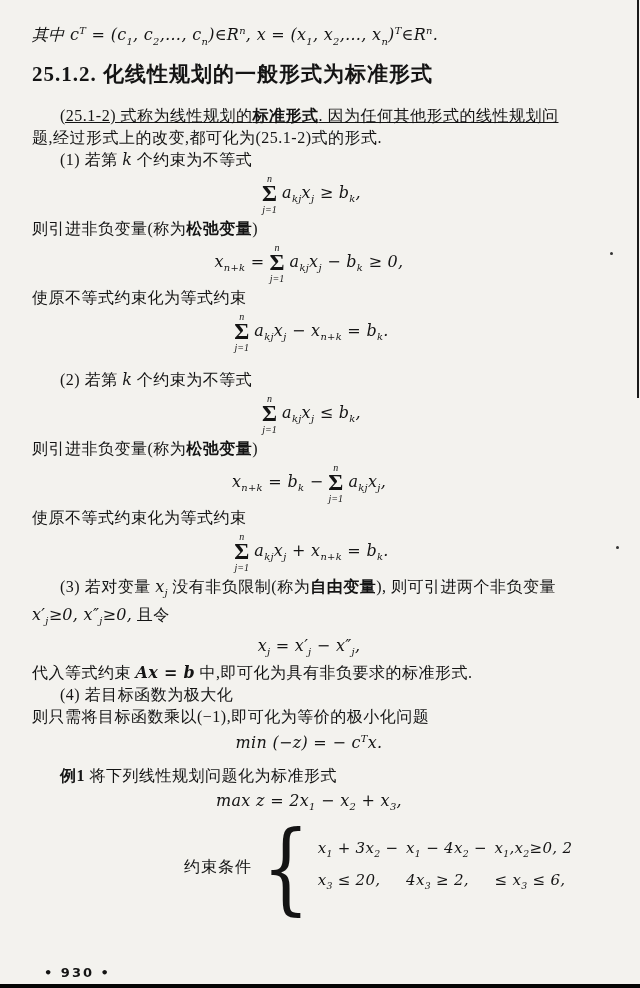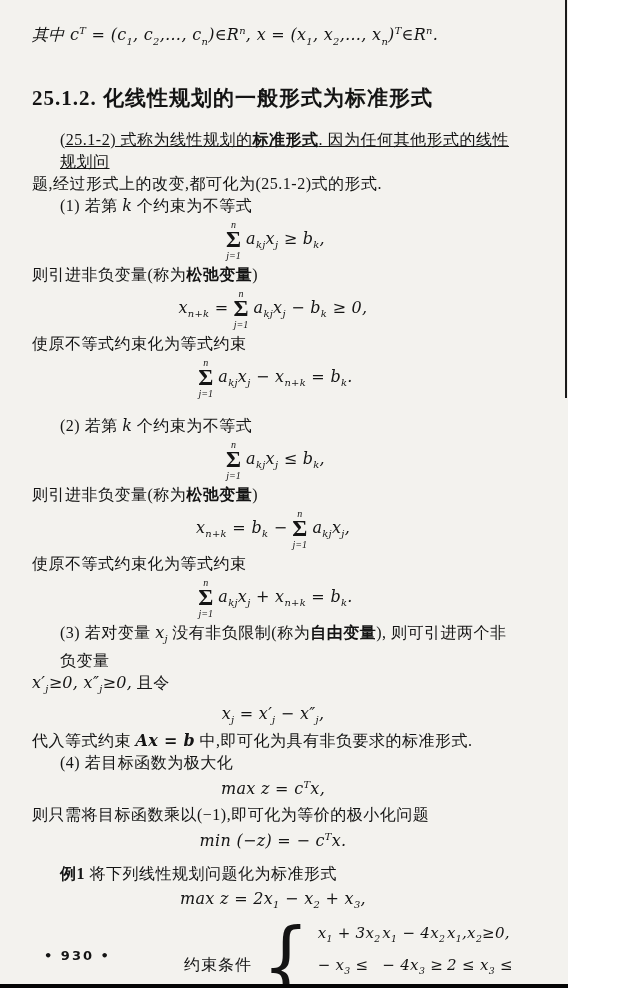--- a/index.html
+++ b/index.html
@@ -1,30 +1,30 @@
 <!DOCTYPE html>
 <html><head>
 <meta charset="utf-8">
 <style>
   html,body { margin:0; padding:0; }
   .page {
     position:relative;
-    width:568px; height:988px;
+    width:640px; height:988px;
     background:#f3f2ee;
     box-sizing:border-box;
     padding:20px 54px 0 32px;
     overflow:hidden;
     color:#141414;
     font-family:"Liberation Serif","DejaVu Serif",serif;
   }
   .line { font-size:16px; line-height:22px; letter-spacing:0.5px; }
   .indent { padding-left:28px; }
   .b { font-weight:700; }
   .heading {
-    margin:32px 0 0 0;
+    margin:8px 0 0 0;
     font-size:21px; line-height:26px;
     font-weight:700; letter-spacing:1px;
   }
   .mt24 { margin-top:18px;text-decoration:underline; }
   .mt4 { margin-top:4px; }
   .mt2 { margin-top:16px; }
   .mt6 { margin-top:10px; }
   .math {
     font-family:"DejaVu Serif","Liberation Serif",serif;
     font-style:italic;
@@ -46,21 +46,21 @@
   .cons { display:flex; align-items:center; margin:6px 0 0 152px; }
   .cons-label { font-size:16px; letter-spacing:1px; white-space:nowrap; }
   .brace {
     font-size:100px; line-height:0.95; font-weight:400;
     transform:scaleX(0.75); margin:0 0 0 2px;
     font-family:"DejaVu Serif",serif;
   }
   .cons-rows { display:flex; flex-direction:row; }
   .cons-rows .crow { font-size:15px; line-height:26px; }
   .pageno {
-    position:absolute; left:44px; bottom:25px;
+    position:absolute; left:44px; bottom:8px;
     font-size:13px; font-weight:700; letter-spacing:2px;
     font-family:"DejaVu Sans",sans-serif;
   }
   .rule-bottom { position:absolute; left:0; bottom:0; width:100%; height:4px; background:#050505; }
   .rule-right { position:absolute; top:0; right:1px; width:2px; height:398px; background:#1a1a1a; }
   .speck { position:absolute; width:3px; height:3px; background:#333; border-radius:50%; }
 </style>
 </head>
 <body>
 
@@ -145,23 +145,20 @@
   <div class="line"><span class="math">x′<sub>j</sub>≥0, x″<sub>j</sub>≥0,</span><span> 且令</span></div>
 
   <div class="formula mt2">
       <span class="math">x<sub>j</sub> = x′<sub>j</sub> − x″<sub>j</sub>,</span>
     </div>
 
   <div class="line"><span>代入等式约束 </span><i class="math b">Ax = b</i><span> 中,即可化为具有非负要求的标准形式.</span></div>
 
   <div class="line indent">(4) 若目标函数为极大化</div>
 
-  <div class="formula">
-      <span class="math">max z = c<sup>T</sup>x,</span>
-    </div>
 
   <div class="line">则只需将目标函数乘以(−1),即可化为等价的极小化问题</div>
 
   <div class="formula">
       <span class="math">min (−z) = − c<sup>T</sup>x.</span>
     </div>
 
   <div class="line indent mt6"><span class="b">例1</span><span>  将下列线性规划问题化为标准形式</span></div>
 
   <div class="formula">

